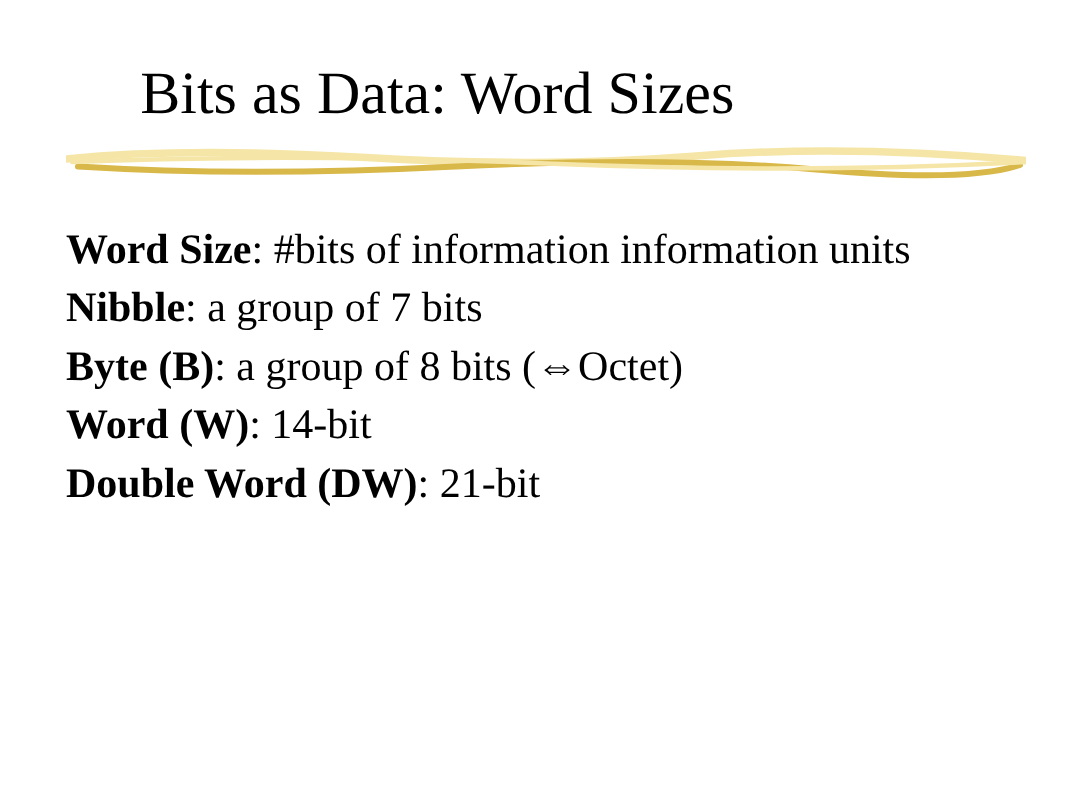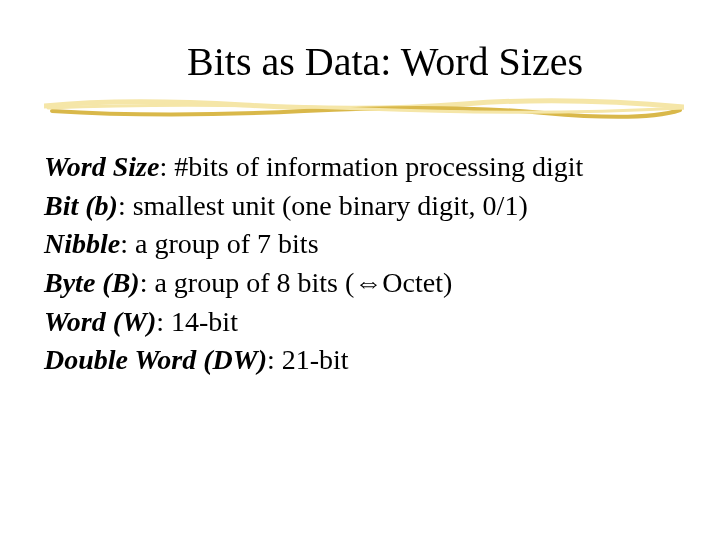--- a/index.html
+++ b/index.html
@@ -15,21 +15,21 @@
     position: relative;
     width: 720px;
     height: 540px;
     box-sizing: border-box;
   }
   .title {
     position: absolute;
     top: 38px;
     left: 0;
     width: 583px;
-    text-align: right;
+    text-align: center;
     font-size: 40px;
     font-weight: 400;
   }
   .underline {
     position: absolute;
     top: 96px;
     left: 44px;
     width: 640px;
     height: 24px;
   }
@@ -40,45 +40,41 @@
     width: 640px;
   }
   .line {
     font-size: 28px;
     line-height: 1.38;
     margin: 0;
     white-space: nowrap;
   }
   .term {
     font-weight: 700;
-    font-style: italic;
   }
   .arrow {
     font-family: "Arial", sans-serif;
   }
 </style>
 </head>
 <body>
 
 <div class="slide">
 
   <div class="title">Bits as Data: Word Sizes</div>
 
   <svg class="underline" viewBox="0 0 640 24" preserveAspectRatio="none">
     <path d="M0 10 Q 80 2, 200 9 T 420 8 T 640 11" fill="none" stroke-width="5" stroke-linecap="round" stroke="#f5e6a8"></path>
     <path d="M8 15 Q 120 22, 260 15 T 500 17 T 636 14" fill="none" stroke-width="4" stroke-linecap="round" stroke="#d9b84a"></path>
     <path d="M4 12 Q 150 6, 320 13 T 640 12" fill="none" stroke-width="3" stroke-linecap="round" stroke="#f5e6a8"></path>
   </svg>
 
   <div class="content">
     <p class="line">
-      <span class="term">Word Size</span><span>: #bits of information processing digit</span>
-    </p>
-    <p class="line">
-      <span class="term">Bit (b)</span><span>: smallest unit (one binary digit, 0/1)</span>
+      <span class="term">Word Size</span><span>: #bits of information information units</span>
     </p>
     <p class="line">
       <span class="term">Nibble</span><span>: a group of 7 bits</span>
     </p>
     <p class="line">
       <span class="term">Byte (B)</span><span>: a group of 8 bits (</span><span class="arrow">⇔</span><span>Octet)</span>
     </p>
     <p class="line">
       <span class="term">Word (W)</span><span>: 14-bit</span>
     </p>

